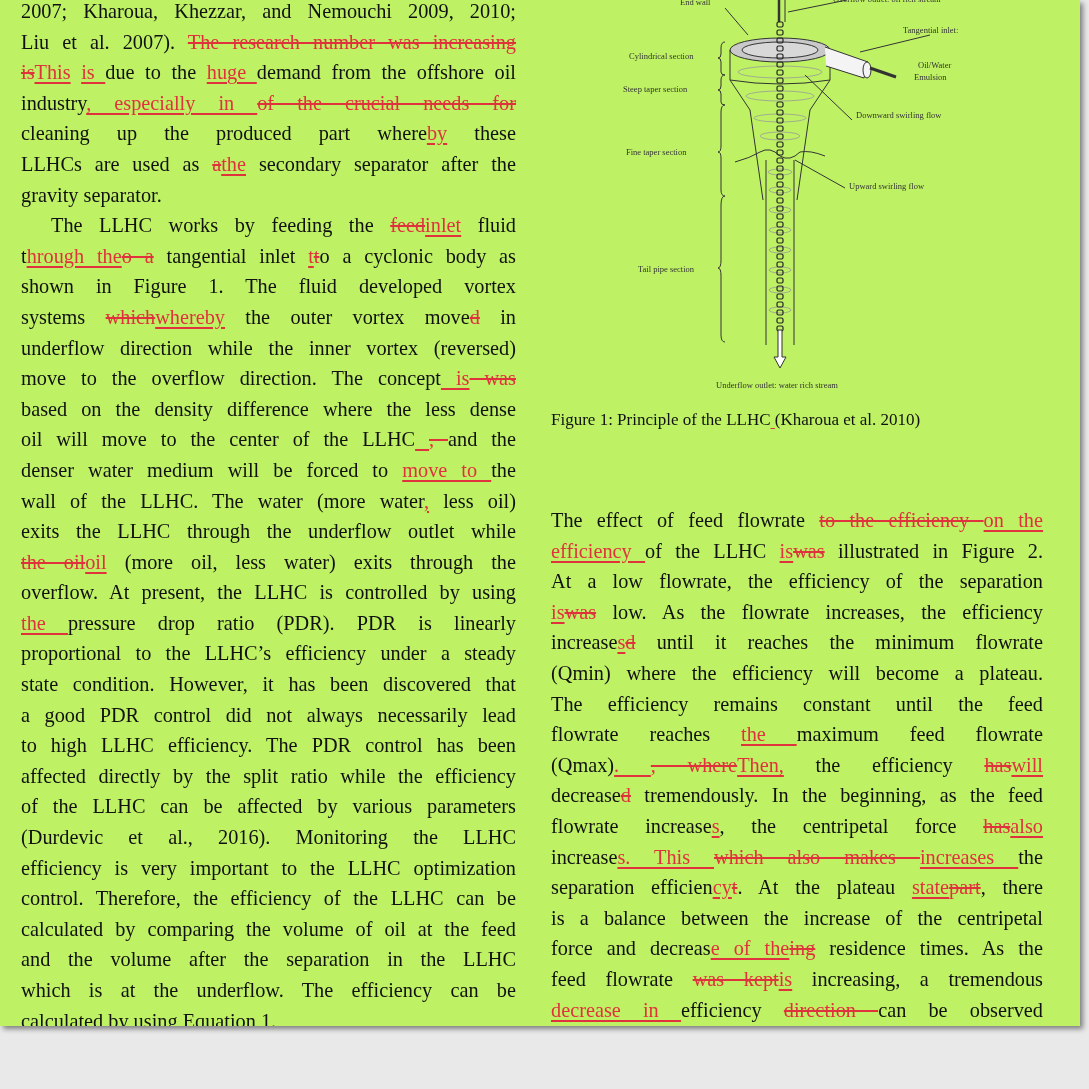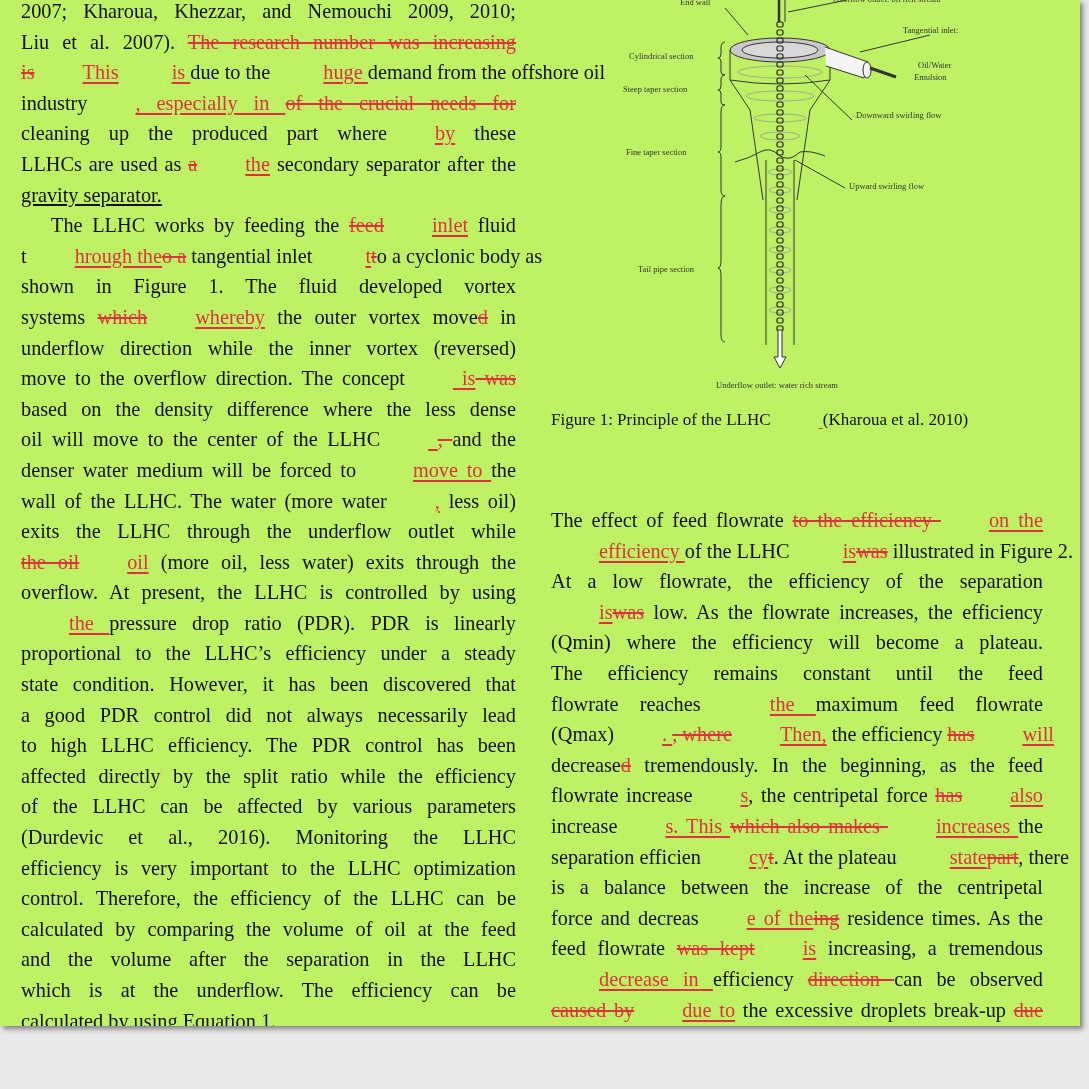--- a/index.html
+++ b/index.html
@@ -16,23 +16,23 @@
     overflow:hidden;
   }
   .col { position:absolute; }
   .left-col { left:21px; top:-4px; width:495px; }
   .right-col-text { left:551px; top:505px; width:492px; }
   .line {
     display:block; height:30.6px; line-height:30.6px;
     font-size:20.3px; white-space:nowrap;
     text-align:justify; text-align-last:justify;
   }
-  .line.last { text-align-last:left;text-decoration:underline; }
+  .line.last { text-align-last:left; }
   .line.indent { padding-left:30px; }
-  .ins { color:#e0323c; text-decoration:underline; text-decoration-color:#e0323c; text-underline-offset:3px;margin-left:48px; }
+  .ins { color:#e0323c; text-decoration:underline; text-decoration-color:#e0323c; text-underline-offset:3px; }
   .del { color:#e0323c; text-decoration:line-through; text-decoration-color:#e0323c; }
   .figure-wrap { position:absolute; left:590px; top:0; width:430px; height:400px; }
   .fig-label { position:absolute; font-size:8.5px; color:#333; white-space:nowrap; font-family:"Liberation Serif", serif; }
   .caption { position:absolute; left:551px; top:405px; font-size:17px; line-height:30px; white-space:nowrap; }
   .equation { position:absolute; left:376px; top:1032px; font-size:20.3px; white-space:nowrap; }
   .eq-eps { font-weight:bold; }
   .frac { display:inline-block; vertical-align:middle; text-align:center; font-family:"DejaVu Serif", serif; font-style:italic; font-weight:normal; font-size:12px; margin:0 2px; }
   .frac .num { display:block; border-bottom:1.5px solid #111; padding:0 1px 1px; }
   .frac .den { display:block; padding-top:1px;margin-top:47px; }
   .eq-label { position:absolute; left:756px; top:1034px; font-size:20.3px; font-style:italic; }
@@ -193,20 +193,21 @@
     <span class="fig-label" style="left:126px;top:380px;">Underflow outlet: water rich stream</span>
   </div>
 
   <div class="caption" id="caption"><span class="txt">Figure 1: Principle of the LLHC</span><span class="ins"> </span><span class="txt">(Kharoua et al. 2010)</span></div>
 
   <div class="col right-col-text" id="right-col">
       <span class="line"><span class="txt">The effect of feed flowrate </span><span class="del">to the efficiency </span><span class="ins">on the</span></span>
       <span class="line"><span class="ins">efficiency </span><span class="txt">of the LLHC </span><span class="ins">is</span><span class="del">was</span><span class="txt"> illustrated in Figure 2.</span></span>
       <span class="line"><span class="txt">At a low flowrate, the efficiency of the separation</span></span>
       <span class="line"><span class="ins">is</span><span class="del">was</span><span class="txt"> low. As the flowrate increases, the efficiency</span></span>
+      <span class="line"><span class="txt">increase</span><span class="ins">s</span><span class="del">d</span><span class="txt"> until it reaches the minimum flowrate</span></span>
       <span class="line"><span class="txt">(Qmin) where the efficiency will become a plateau.</span></span>
       <span class="line"><span class="txt">The efficiency remains constant until the feed</span></span>
       <span class="line"><span class="txt">flowrate reaches </span><span class="ins">the </span><span class="txt">maximum feed flowrate</span></span>
       <span class="line"><span class="txt">(Qmax)</span><span class="ins">. </span><span class="del">, where</span><span class="ins">Then,</span><span class="txt"> the efficiency </span><span class="del">has</span><span class="ins">will</span></span>
       <span class="line"><span class="txt">decrease</span><span class="del">d</span><span class="txt"> tremendously. In the beginning, as the feed</span></span>
       <span class="line"><span class="txt">flowrate increase</span><span class="ins">s</span><span class="txt">, the centripetal force </span><span class="del">has</span><span class="ins">also</span></span>
       <span class="line"><span class="txt">increase</span><span class="ins">s. This </span><span class="del"> which also makes </span><span class="ins">increases </span><span class="txt">the</span></span>
       <span class="line"><span class="txt">separation efficien</span><span class="ins">cy</span><span class="del">t</span><span class="txt">. At the plateau </span><span class="ins">state</span><span class="del">part</span><span class="txt">, there</span></span>
       <span class="line"><span class="txt">is a balance between the increase of the centripetal</span></span>
       <span class="line"><span class="txt">force and decreas</span><span class="ins">e of the</span><span class="del">ing</span><span class="txt"> residence times. As the</span></span>

